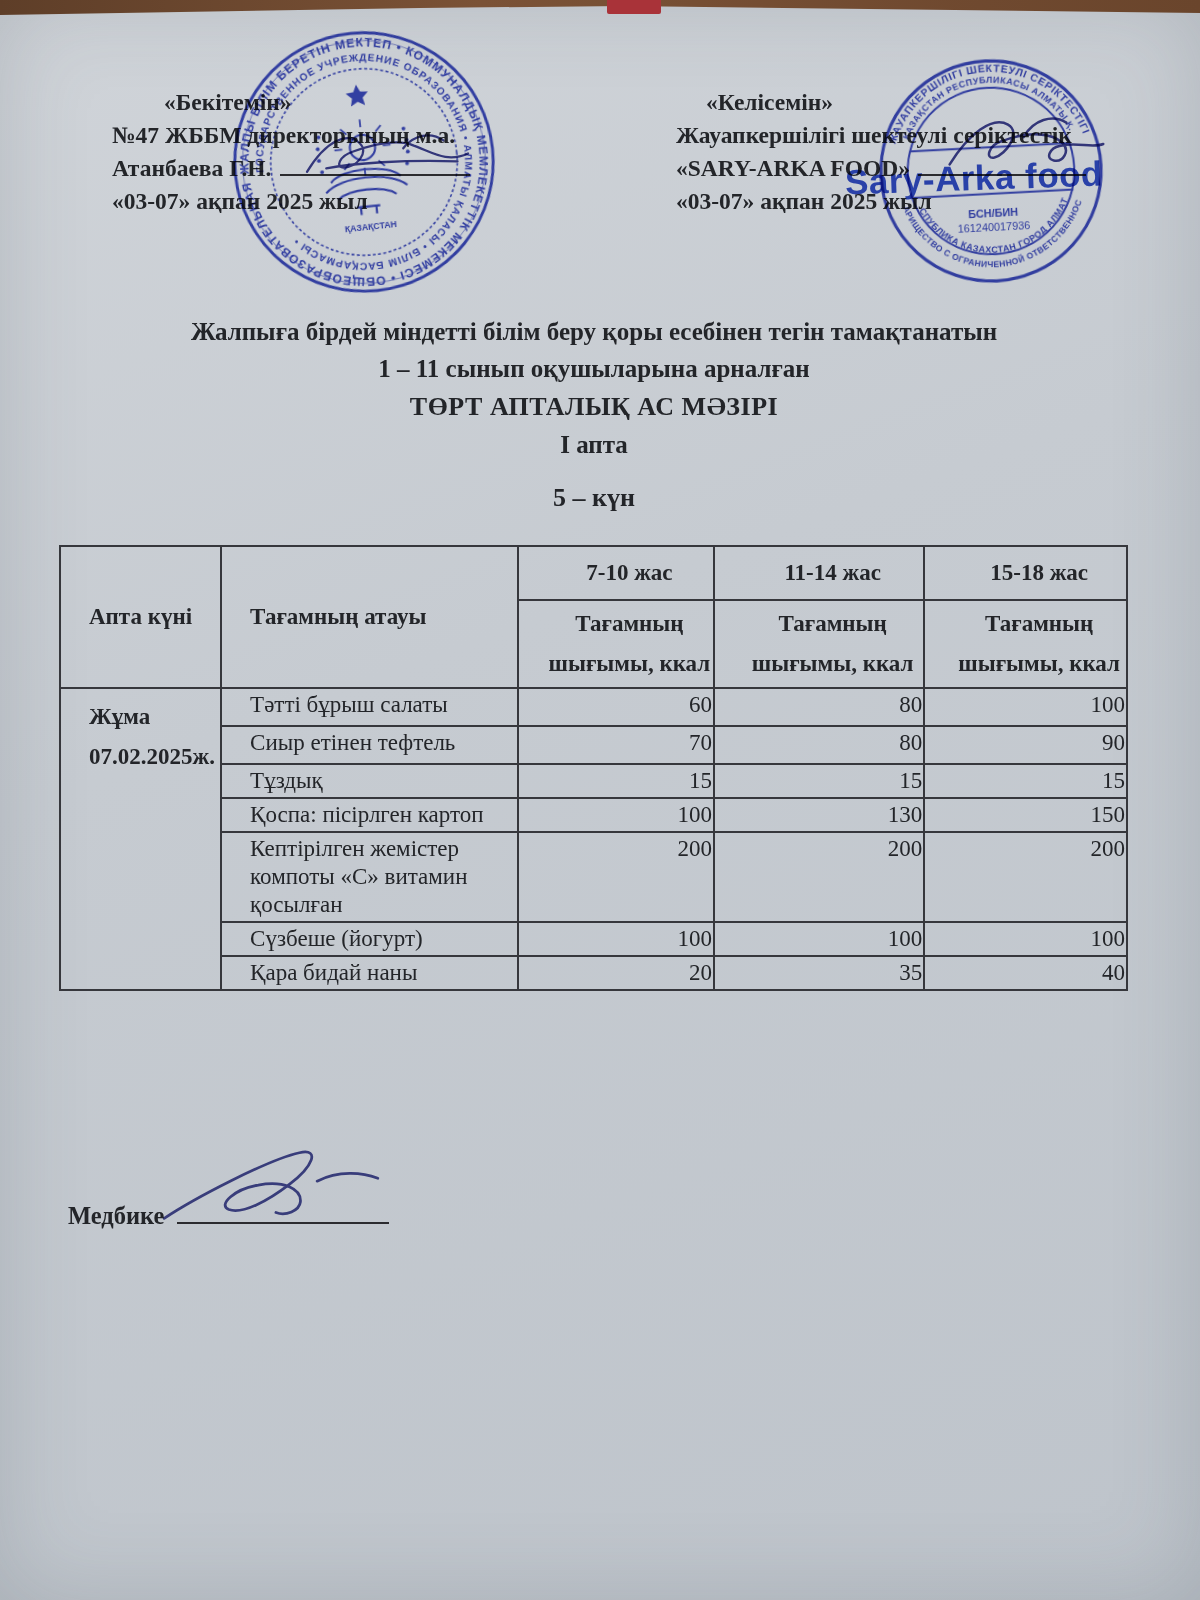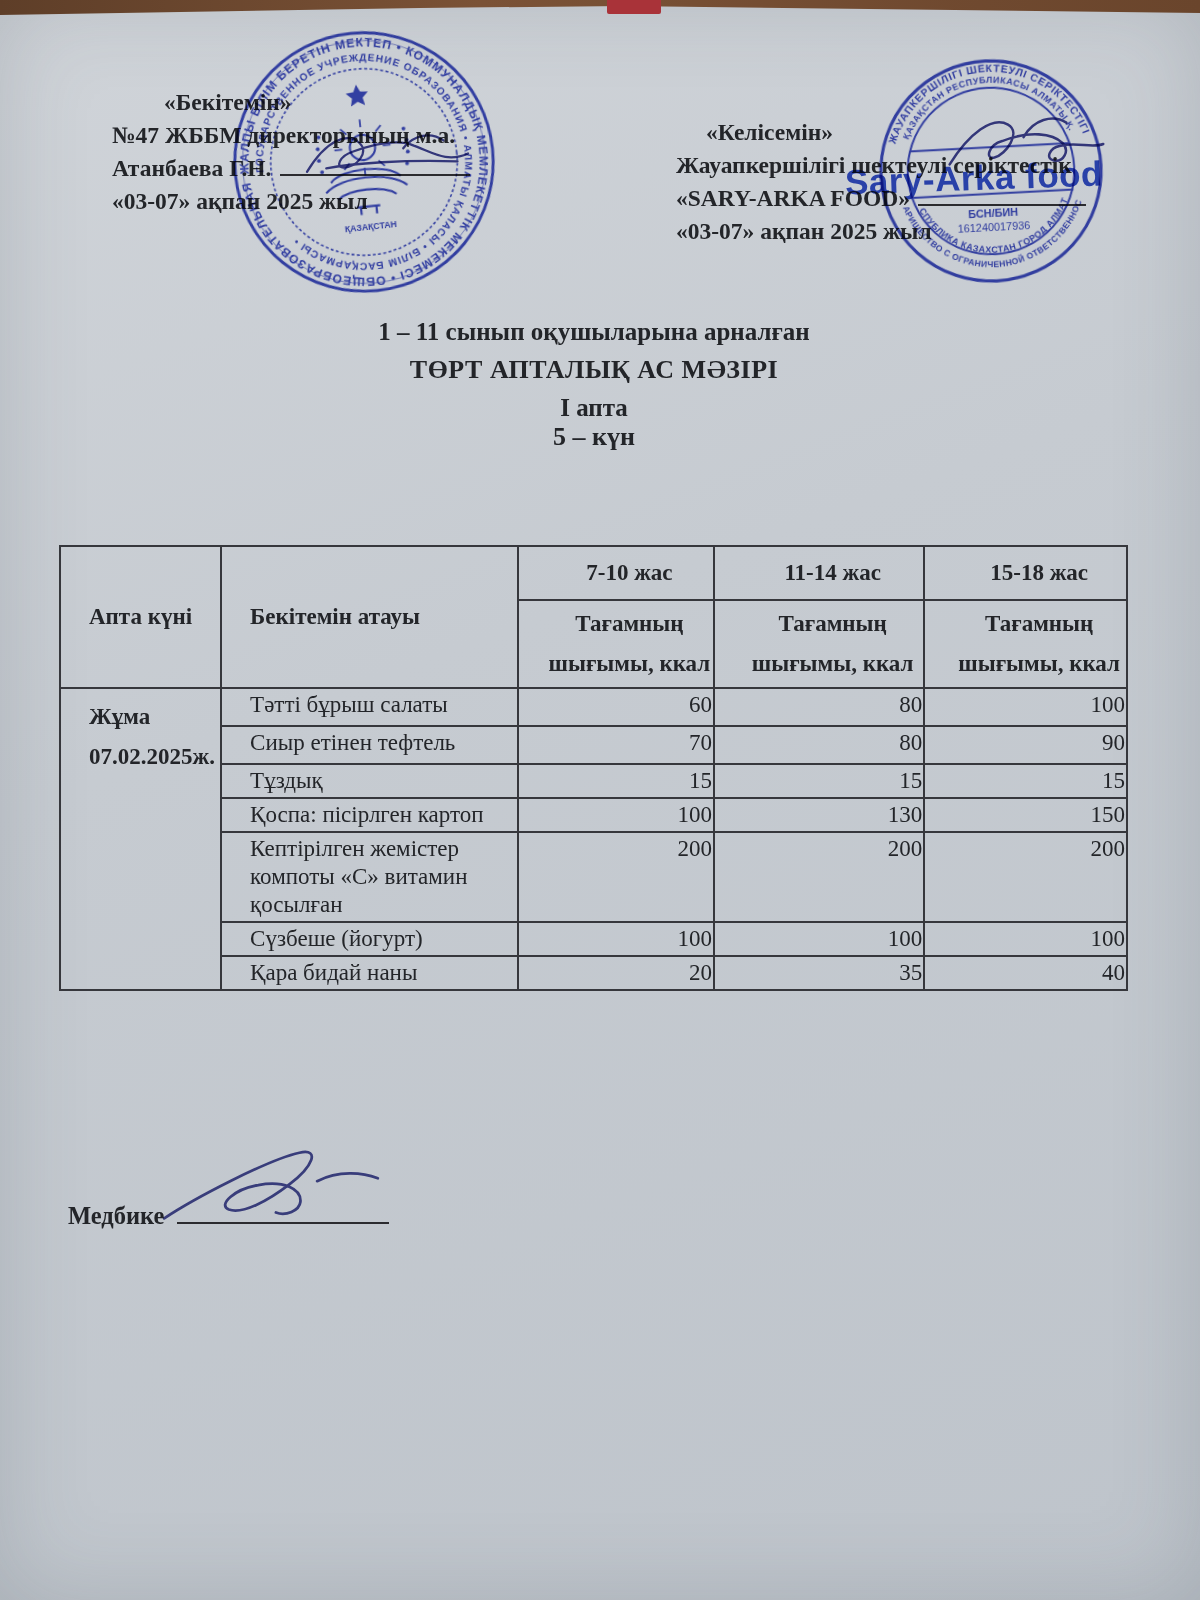--- a/index.html
+++ b/index.html
@@ -11,29 +11,29 @@
   .paper{position:absolute;left:0;top:0;width:1200px;height:1600px;z-index:1;
     background:linear-gradient(160deg,#d0d4d9 0%,#c6cbd1 40%,#bec4cb 100%);
     clip-path:polygon(0 15px,35% 8px,52% 6px,100% 13px,100% 100%,0 100%);
     box-shadow:inset 0 0 90px rgba(70,78,92,.20);}
   .ink{color:#232529;}
   .hdr-line{font-weight:bold;font-size:23.5px;line-height:33px;white-space:nowrap;}
   .approval{position:absolute;top:86px;z-index:2;}
   .approval.left{left:112px;}
   .approval.right{left:676px;}
   .indent1{padding-left:52px;}
-  .indent2{padding-left:30px;margin-top:30px;}
+  .indent2{padding-left:30px;}
   .sig-line{display:inline-block;border-bottom:2.2px solid #2b2b2f;height:20px;
     vertical-align:baseline;margin-left:8px;}
   .titles{position:absolute;left:0;top:318px;width:1188px;z-index:2;text-align:center;}
   .titles div{font-weight:bold;color:#232529;}
   .t1{font-size:25px;margin-bottom:9px;}
   .t2{font-size:25px;margin-bottom:9px;}
   .t3{font-size:26px;margin-bottom:9px;letter-spacing:.5px;}
-  .t4{font-size:25px;margin-bottom:0;}
+  .t4{font-size:25px;margin-bottom:24px;}
   .t5{font-size:26px;}
   
   table.menu{position:absolute;left:59px;top:545px;width:1069px;z-index:2;
     border-collapse:collapse;table-layout:fixed;color:#232529;}
   table.menu td,table.menu th{border:2px solid #36373c;font-size:23px;
     font-family:"Liberation Serif",serif;overflow:hidden;padding-left:28px;}
   th.day-h,th.dish-h{font-size:24px;text-align:left;padding-left:12px;font-weight:bold;}
   th.age-h{height:50px;font-weight:bold;font-size:24px;text-align:center;}
   th.out-h{height:84px;font-weight:bold;font-size:24px;text-align:center;line-height:40px;}
   td.day-cell{vertical-align:top;padding:8px 4px 0 8px;font-weight:bold;font-size:24px;line-height:40px;}
@@ -75,38 +75,39 @@
     </div>
 
     <div class="approval right">
       <div class="hdr-line ink indent2">«Келісемін»</div>
       <div class="hdr-line ink">Жауапкершілігі шектеулі серіктестік</div>
       <div class="hdr-line ink"><span>«SARY-ARKA FOOD»</span><span class="sig-line" style="width:168px"></span></div>
       <div class="hdr-line ink">«03-07» ақпан 2025 жыл</div>
     </div>
 
     <div class="titles">
+      <div class="t1">Жалпыға бірдей міндетті білім беру қоры есебінен тегін тамақтанатын</div>
       <div class="t2">1 – 11 сынып оқушыларына арналған</div>
       <div class="t3">ТӨРТ АПТАЛЫҚ АС МӘЗІРІ</div>
       <div class="t4">I апта</div>
       <div class="t5">5 – күн</div>
     </div>
 
     <table class="menu">
       <colgroup>
         <col style="width:15.1%">
           <col style="width:27.8%">
           <col style="width:18.4%">
           <col style="width:19.7%">
           <col style="width:19%">
       </colgroup>
       <thead>
         <tr>
           <th class="day-h" rowspan="2">Апта күні</th>
-          <th class="dish-h" rowspan="2">Бекітемін атауы</th>
+          <th class="dish-h" rowspan="2">Тағамның атауы</th>
           <th class="age-h">7-10 жас</th>
           <th class="age-h">11-14 жас</th>
           <th class="age-h">15-18 жас</th>
         </tr>
         <tr>
           <th class="out-h">
               <div>Тағамның</div>
               <div>шығымы, ккал</div>
             </th>
           <th class="out-h">

